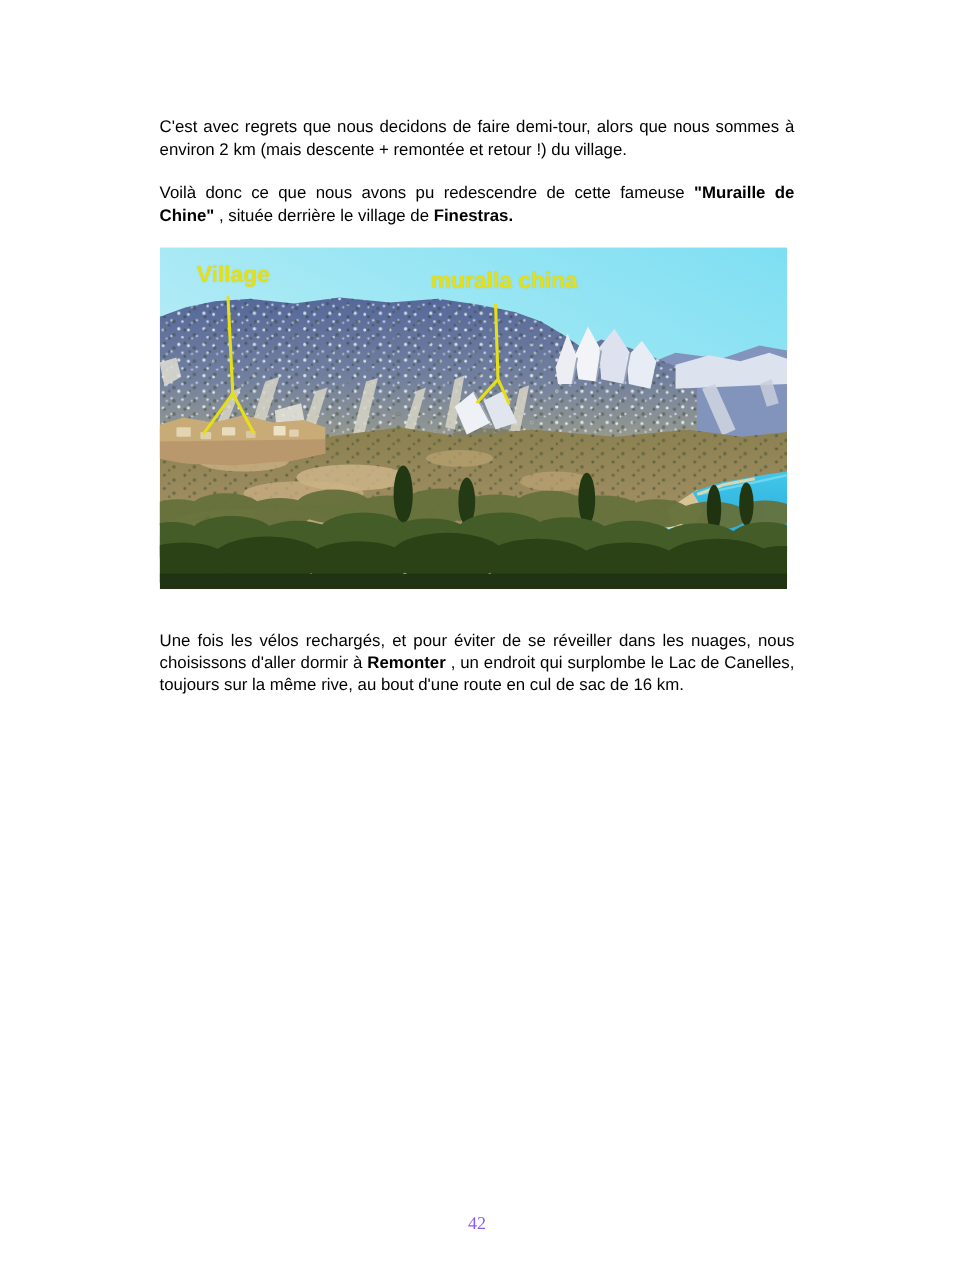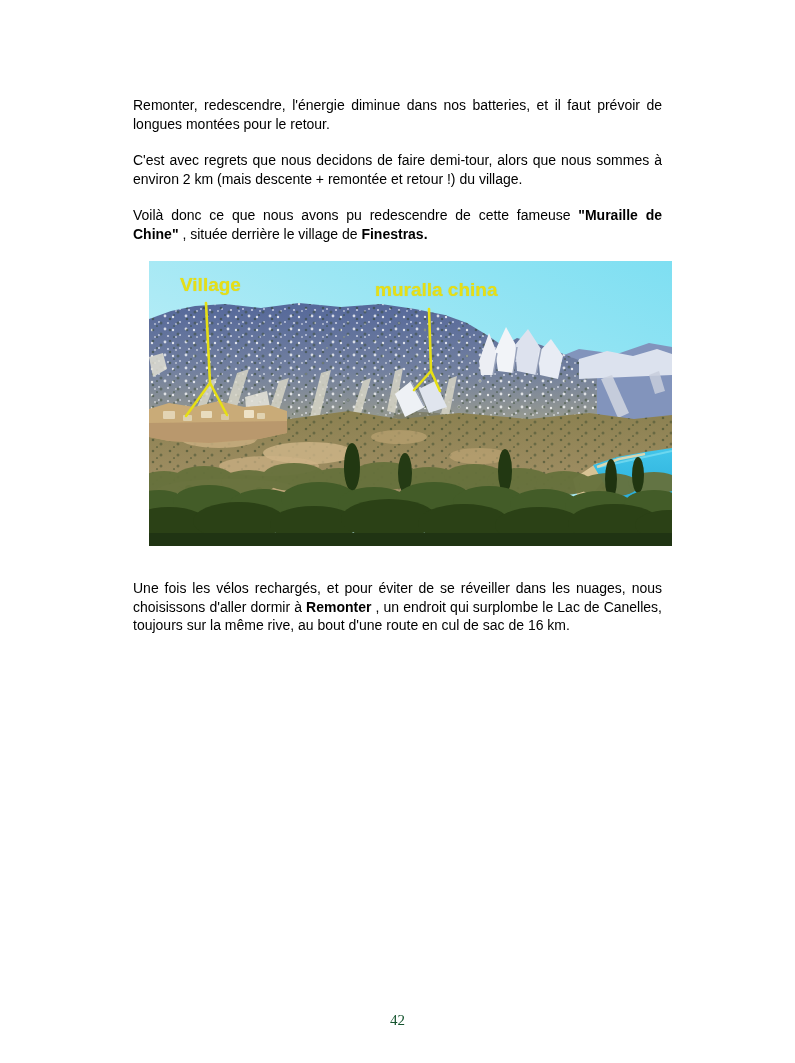--- a/index.html
+++ b/index.html
@@ -17,21 +17,21 @@
   .content p{
     margin:0 0 18px 0;
     font-size:14px;
     line-height:18.5px;
     text-align:justify;
     color:#000;
   }
   .content p b{font-weight:bold;}
   figure.photo{
     position:relative;
-    margin:13px 0 33px 16px;
+    margin:13px 0 33px 0;
     width:523px;height:285px;
     padding:0;
     overflow:hidden;
   }
   figure.photo svg{display:block;width:523px;height:285px;}
   .photo-label{
     position:absolute;
     font-family:"Liberation Sans",sans-serif;
     font-weight:bold;
     font-size:19px;
@@ -39,30 +39,29 @@
     white-space:nowrap;
     text-shadow:0 0 1px rgba(180,170,0,.45);
   }
   .photo-label.village{left:31px;top:13px;}
   .photo-label.muralla{left:226px;top:18px;}
   .pagenum{
     position:absolute;left:0;right:0;top:1012px;
     text-align:center;
     font-family:"Liberation Serif",serif;
     font-size:15px;
-    color:#14532d;
+    color:#8b5cf6;
   }
 </style>
 </head>
 <body>
 
 <div class="page">
   <div class="content">
 
-    <p>Remonter, redescendre, l'énergie diminue dans nos batteries, et il faut prévoir de longues montées pour le retour.</p>
 
     <p>C'est avec regrets que nous decidons de faire demi-tour, alors que nous sommes à environ 2 km (mais descente + remontée et retour !) du village.</p>
 
     <p><span>Voilà donc ce que nous avons pu redescendre de cette fameuse </span><b>"Muraille de Chine"</b><span> , située derrière le village de </span><b>Finestras.</b></p>
 
     <figure class="photo">
       <svg viewBox="0 0 523 285" preserveAspectRatio="none">
         <defs>
           <linearGradient id="skyGrad" x1="1" y1="0" x2="0" y2="1">
             <stop offset="0" stop-color="#7edff2"></stop>

